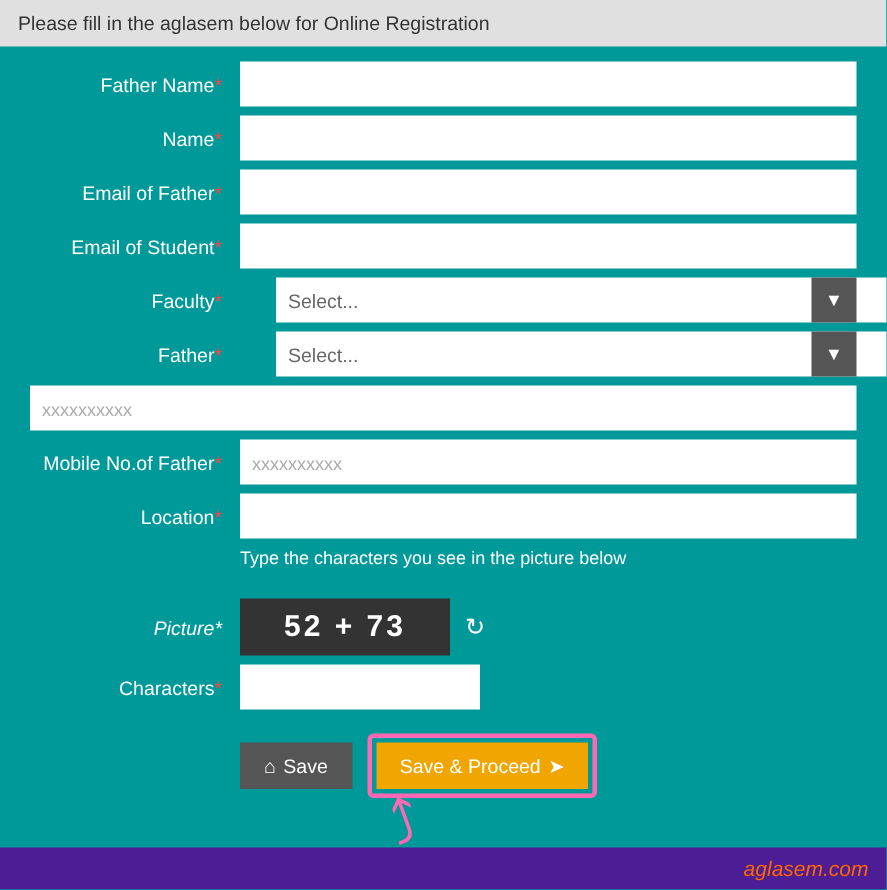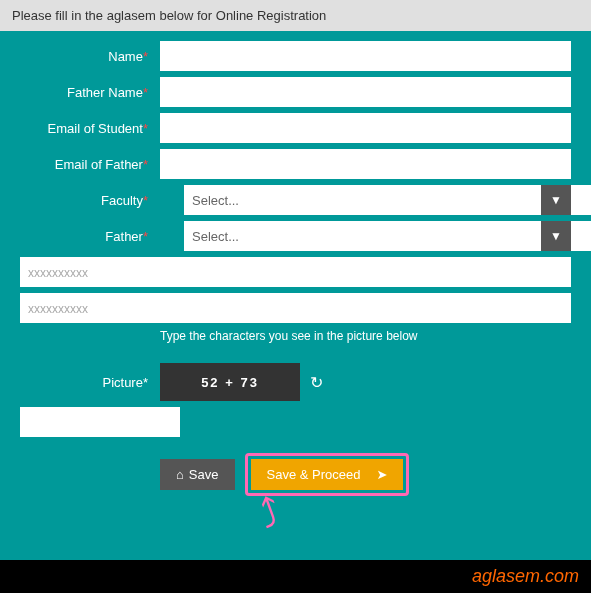--- a/index.html
+++ b/index.html
@@ -127,26 +127,27 @@
       margin-bottom: 6px;
     }
 
     .captcha-label {
       width: 140px;
       text-align: right;
       padding-right: 12px;
       font-size: 13px;
       color: #fff;
       flex-shrink: 0;
+      font-style: italic;
     }
 
     .captcha-box {
       background: #333;
       color: #fff;
-      font-size: 13px;
+      font-size: 20px;
       font-weight: bold;
       padding: 6px 20px;
       height: 38px;
       display: flex;
       align-items: center;
       justify-content: center;
       min-width: 140px;
       letter-spacing: 2px;
     }
 
@@ -187,46 +188,46 @@
 
     .btn-save {
       background: #f0a500;
       color: #fff;
       border: none;
       padding: 8px 16px;
       font-size: 13px;
       cursor: pointer;
       display: flex;
       align-items: center;
-      gap: 16px;
+      gap: 5px;
     }
 
     .save-highlight {
       border: 3px solid #ff69b4;
       border-radius: 4px;
       padding: 3px;
       display: inline-flex;
       align-items: center;
     }
 
     .arrow-pointer {
       position: absolute;
       bottom: -40px;
       left: 100px;
       color: #ff69b4;
       font-size: 40px;
       transform: rotate(-20deg);
     }
 
     .footer-bar {
-      background: #000000;
+      background: #4c1d95;
       color: #ccc;
       text-align: right;
       padding: 6px 12px;
-      font-size: 18px;
+      font-size: 14px;
       font-style: italic;
       position: absolute;
       bottom: 0;
       width: 100%;
     }
 
     .footer-bar span {
       color: #ff6600;
     }
   </style>
@@ -234,42 +235,42 @@
 <body>
 
 <div class="header-bar">
   <span>Please fill in the aglasem below for Online Registration</span>
 </div>
 
 <div class="form-container">
 
   <div class="form-row">
     <div class="form-label">
+      <span>Father Name</span><span class="required">*</span>
+    </div>
+    <input type="text" class="form-input" style="">
+  </div>
+
+  <div class="form-row">
+    <div class="form-label">
       <span>Name</span><span class="required">*</span>
     </div>
     <input type="text" class="form-input" style="">
   </div>
 
   <div class="form-row">
     <div class="form-label">
-      <span>Father Name</span><span class="required">*</span>
-    </div>
-    <input type="text" class="form-input" style="">
+      <span>Email of Father</span><span class="required">*</span>
+    </div>
+    <input type="email" class="form-input" style="">
   </div>
 
   <div class="form-row">
     <div class="form-label">
       <span>Email of Student</span><span class="required">*</span>
-    </div>
-    <input type="email" class="form-input" style="">
-  </div>
-
-  <div class="form-row">
-    <div class="form-label">
-      <span>Email of Father</span><span class="required">*</span>
     </div>
     <input type="email" class="form-input" style="">
   </div>
 
   <div class="form-row">
     <div class="form-label">
       <span>Faculty</span><span class="required">*</span>
     </div>
     <div class="select-wrapper">
       <select class="form-select">
@@ -290,39 +291,51 @@
       <div class="select-arrow">▼</div>
     </div>
   </div>
 
 
   <div class="form-row">
     <input type="text" class="form-input" placeholder="xxxxxxxxxx" style="">
   </div>
 
   <div class="form-row">
+    <div class="form-label">
+      <span>Mobile No.of Father</span><span class="required">*</span>
+    </div>
     <input type="text" class="form-input" placeholder="xxxxxxxxxx" style="">
   </div>
 
+  <div class="form-row">
+    <div class="form-label">
+      <span>Location</span><span class="required">*</span>
+    </div>
+    <input type="text" class="form-input" style="">
+  </div>
 
   <div class="captcha-hint">
     <span>Type the characters you see in the picture below</span>
   </div>
 
   <div class="captcha-row">
     <div class="captcha-label">
       <span>Picture</span><span class="required">*</span>
     </div>
     <div class="captcha-box">
       <span>52 + 73</span>
     </div>
     <div class="captcha-refresh" title="Refresh">↻</div>
   </div>
 
   <div class="form-row">
+    <div class="form-label">
+      <span>Characters</span><span class="required">*</span>
+    </div>
     <input type="text" class="form-input" style="max-width: 160px;">
   </div>
 
   <div class="btn-row">
     <button class="btn-home">
       <span>⌂</span>
       <span>Save</span>
     </button>
     <div class="save-highlight">
       <button class="btn-save">

